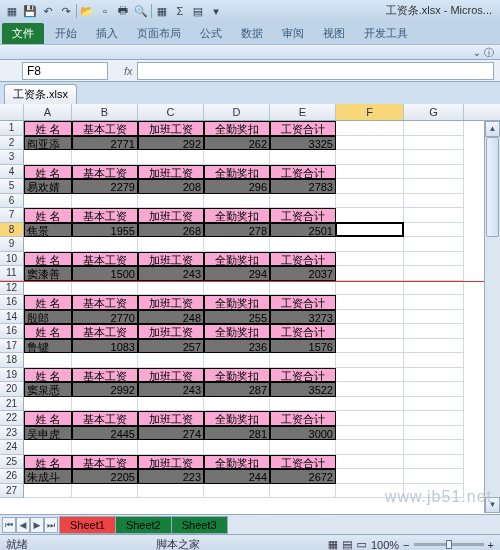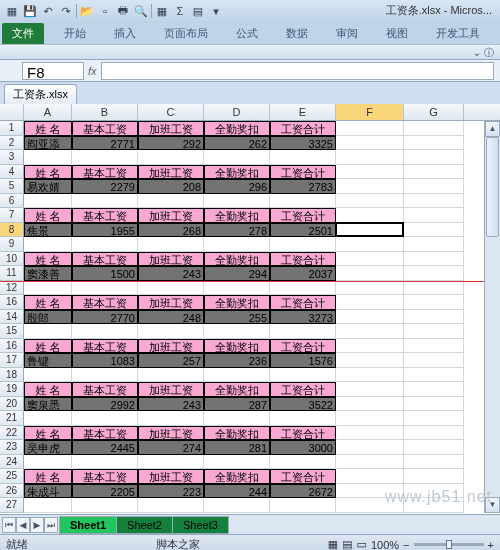--- a/index.html
+++ b/index.html
@@ -1,28 +1,28 @@
 <!DOCTYPE html>
 <html><head>
 <meta charset="utf-8">
 <style>
 *{margin:0;padding:0;box-sizing:border-box;font-family:"Microsoft YaHei","SimSun",Arial,sans-serif}
 body{width:500px;height:550px;background:#bfd4e8;overflow:hidden;position:relative;font-size:11px}
 .qat{height:22px;background:linear-gradient(#d7e6f4,#bfd4e8);display:flex;align-items:center;padding:0 4px;gap:2px}
 .qat .ico{width:16px;height:16px;display:flex;align-items:center;justify-content:center;font-size:11px;color:#345}
 .qat .sep{width:1px;height:14px;background:#8aa}
 .title{position:absolute;right:8px;top:3px;font-size:11px;color:#333}
-.tabs{height:22px;display:flex;align-items:flex-end;padding-left:2px;gap:12px}
+.tabs{height:22px;display:flex;align-items:flex-end;padding-left:2px;gap:3px}
 .tabs .tab{padding:3px 8px;font-size:11px;color:#3b5a7a;cursor:pointer}
 .tabs .tab.file{background:#1f7b3a;color:#fff;border-radius:2px 2px 0 0;padding:3px 10px}
 .ribbon{height:16px;background:linear-gradient(#e9f1f9,#d0dfef);border-top:1px solid #a8bdd4;border-bottom:1px solid #8fa9c4;position:relative}
 .ribbon .chev{position:absolute;right:6px;top:1px;font-size:10px;color:#456}
 .namebox{height:22px;background:#e9f0f8;border-bottom:1px solid #8fa9c4;display:flex;align-items:center}
-.namebox .nb{width:62px;height:18px;background:#fff;border:1px solid #9ab;margin-left:22px;padding:1px 4px;font-size:15px}
-.namebox .fx{margin-left:4px;font-style:italic;color:#666;font-size:11px}
+.namebox .nb{width:86px;height:18px;background:#fff;border:1px solid #9ab;margin-left:22px;padding:1px 4px;font-size:12px}
+.namebox .fx{margin-left:16px;font-style:italic;color:#666;font-size:11px}
 .namebox .fxbar{flex:1;height:18px;background:#fff;border:1px solid #9ab;margin:0 6px 0 4px}
 .wbtab{height:22px;display:flex;align-items:flex-end;padding-left:4px;background:#d0dfef}
 .wbtab .t{background:linear-gradient(#fefefe,#e5ecf5);border:1px solid #9ab;border-bottom:none;padding:2px 8px;font-size:11px;border-radius:3px 3px 0 0}
 .grid{position:relative;background:#fff;height:410px;overflow:hidden}
 .colhdr{display:flex;height:17px;background:linear-gradient(#f5f8fb,#dfe7f0);border-bottom:1px solid #9ab}
 .colhdr .sel{width:24px;border-right:1px solid #b5c5d6}
 .colhdr .ch{text-align:center;font-size:11px;color:#334;border-right:1px solid #b5c5d6;line-height:17px}
 .rows{position:relative}
 .row{display:flex;height:14.5px}
 .rh{width:24px;background:linear-gradient(#f5f8fb,#dfe7f0);border-right:1px solid #9ab;border-bottom:1px solid #b5c5d6;text-align:center;font-size:10px;color:#334;line-height:14px}
@@ -32,21 +32,21 @@
 .dat{background:#737373;border:1px solid #000!important;text-align:right}
 .dat.name{text-align:left}
 .sel-col .ch.F{background:#f7d77a}
 .sel-row .rh.r8{background:#f7d77a}
 .cursor{position:absolute;border:2px solid #000;pointer-events:none}
 .redline{position:absolute;left:0;right:0;height:1px;background:#e03030;pointer-events:none}
 .sheettabs{height:20px;background:#dce6f1;border-top:1px solid #8fa9c4;display:flex;align-items:center;font-size:11px}
 .sheettabs .nav{display:flex;gap:0;padding:0 2px}
 .sheettabs .nav span{width:14px;text-align:center;color:#456;border:1px solid #9ab;background:#eef4fa;font-size:9px;line-height:14px}
 .sheettabs .st{padding:2px 10px;border:1px solid #9ab;background:#fff;margin-left:-1px}
-.sheettabs .st.active{background:#22c55e;font-weight:bold}
+.sheettabs .st.active{background:#ef4444;font-weight:normal}
 .sheettabs .st.inactive{background:#15803d}
 .status{height:20px;background:linear-gradient(#dfe8f3,#c8d7e8);border-top:1px solid #8fa9c4;display:flex;align-items:center;justify-content:space-between;padding:0 6px;font-size:11px;color:#334}
 .status .zoom{display:flex;align-items:center;gap:4px}
 .status .slider{width:70px;height:3px;background:#9ab;position:relative}
 .status .slider .th{position:absolute;left:32px;top:-3px;width:6px;height:9px;background:#eef;border:1px solid #678}
 .watermark{position:absolute;right:8px;bottom:44px;font-size:16px;color:#bfc8d2;letter-spacing:1px}
 .vscroll{position:absolute;right:0;top:121px;width:16px;height:392px;background:#dce6f1;border-left:1px solid #9ab}
 .vscroll .btn{height:16px;background:linear-gradient(#f0f5fb,#d5e0ee);border:1px solid #9ab;text-align:center;font-size:8px;line-height:14px;color:#456}
 .vscroll .track{height:360px;position:relative}
 .vscroll .thumb{position:absolute;top:0;left:1px;right:1px;height:100px;background:linear-gradient(90deg,#e9f1fb,#cfdff1);border:1px solid #9ab;border-radius:2px}
@@ -244,30 +244,20 @@
         <div class="rh">14</div>
         <div class="cell cA dat name">殷郎</div>
         <div class="cell cB dat">2770</div>
         <div class="cell cC dat">248</div>
         <div class="cell cD dat">255</div>
         <div class="cell cE dat">3273</div>
         <div class="cell cF"></div>
         <div class="cell cG"></div>
       </div>
       <div class="row">
-        <div class="rh">15</div>
-        <div class="cell cA"></div>
-        <div class="cell cB"></div>
-        <div class="cell cC"></div>
-        <div class="cell cD"></div>
-        <div class="cell cE"></div>
-        <div class="cell cF"></div>
-        <div class="cell cG"></div>
-      </div>
-      <div class="row">
         <div class="rh">16</div>
         <div class="cell cA hdr">姓 名</div>
         <div class="cell cB hdr">基本工资</div>
         <div class="cell cC hdr">加班工资</div>
         <div class="cell cD hdr">全勤奖扣</div>
         <div class="cell cE hdr">工资合计</div>
         <div class="cell cF"></div>
         <div class="cell cG"></div>
       </div>
       <div class="row">

